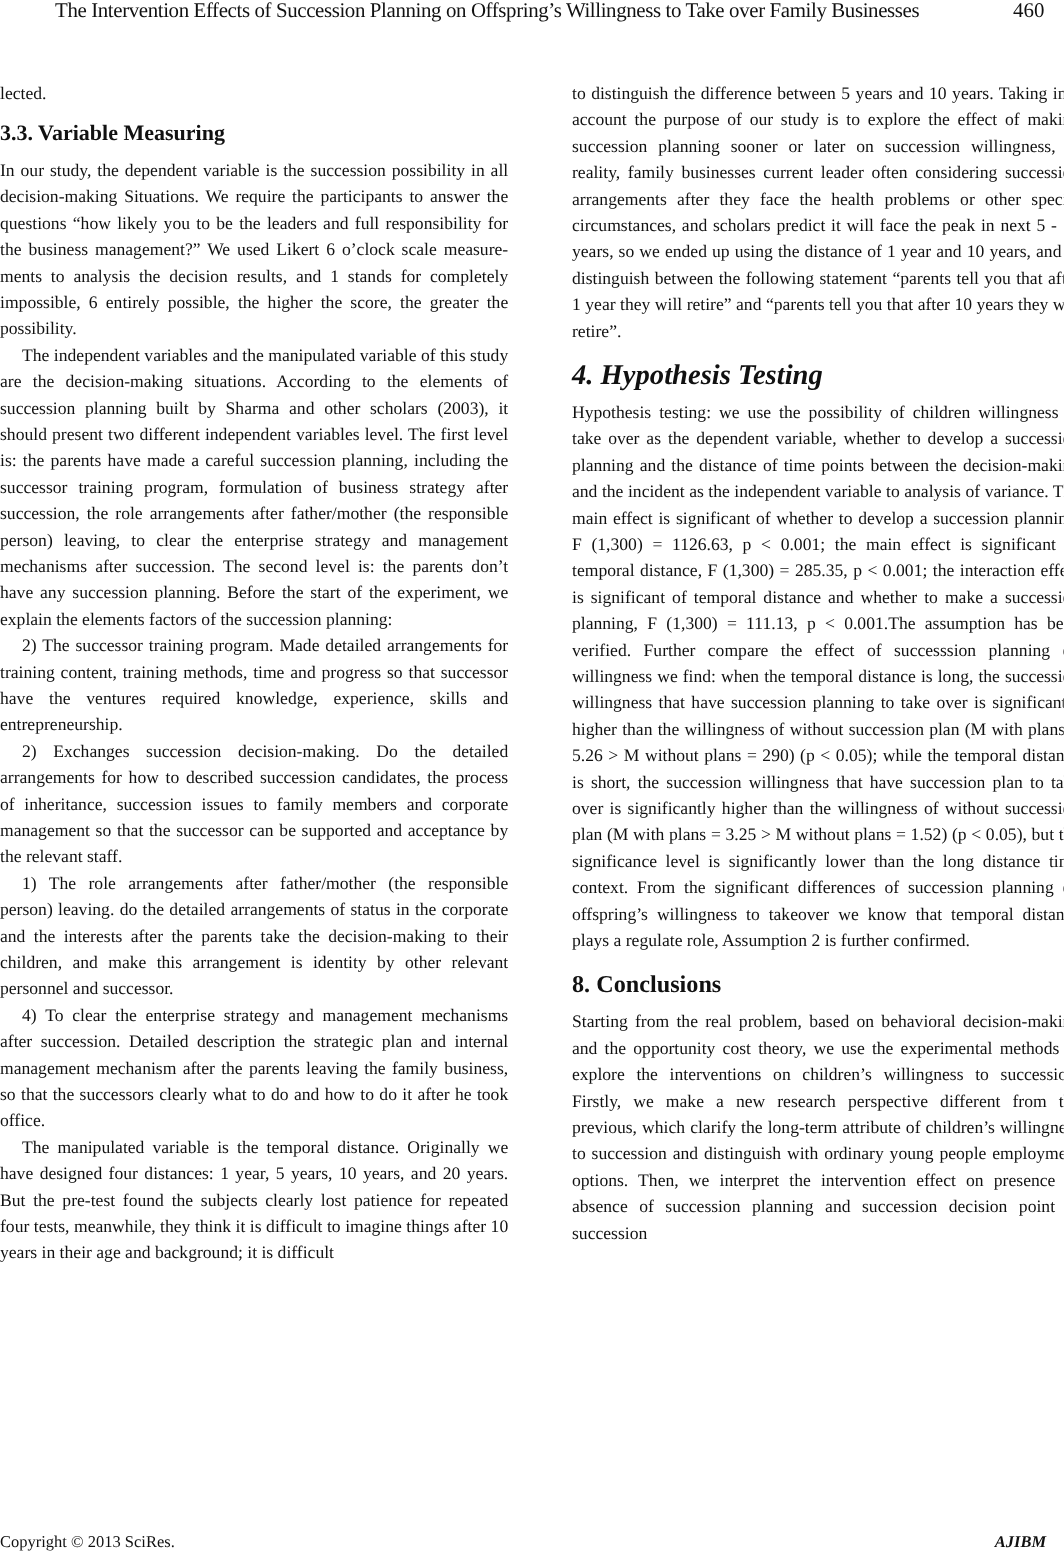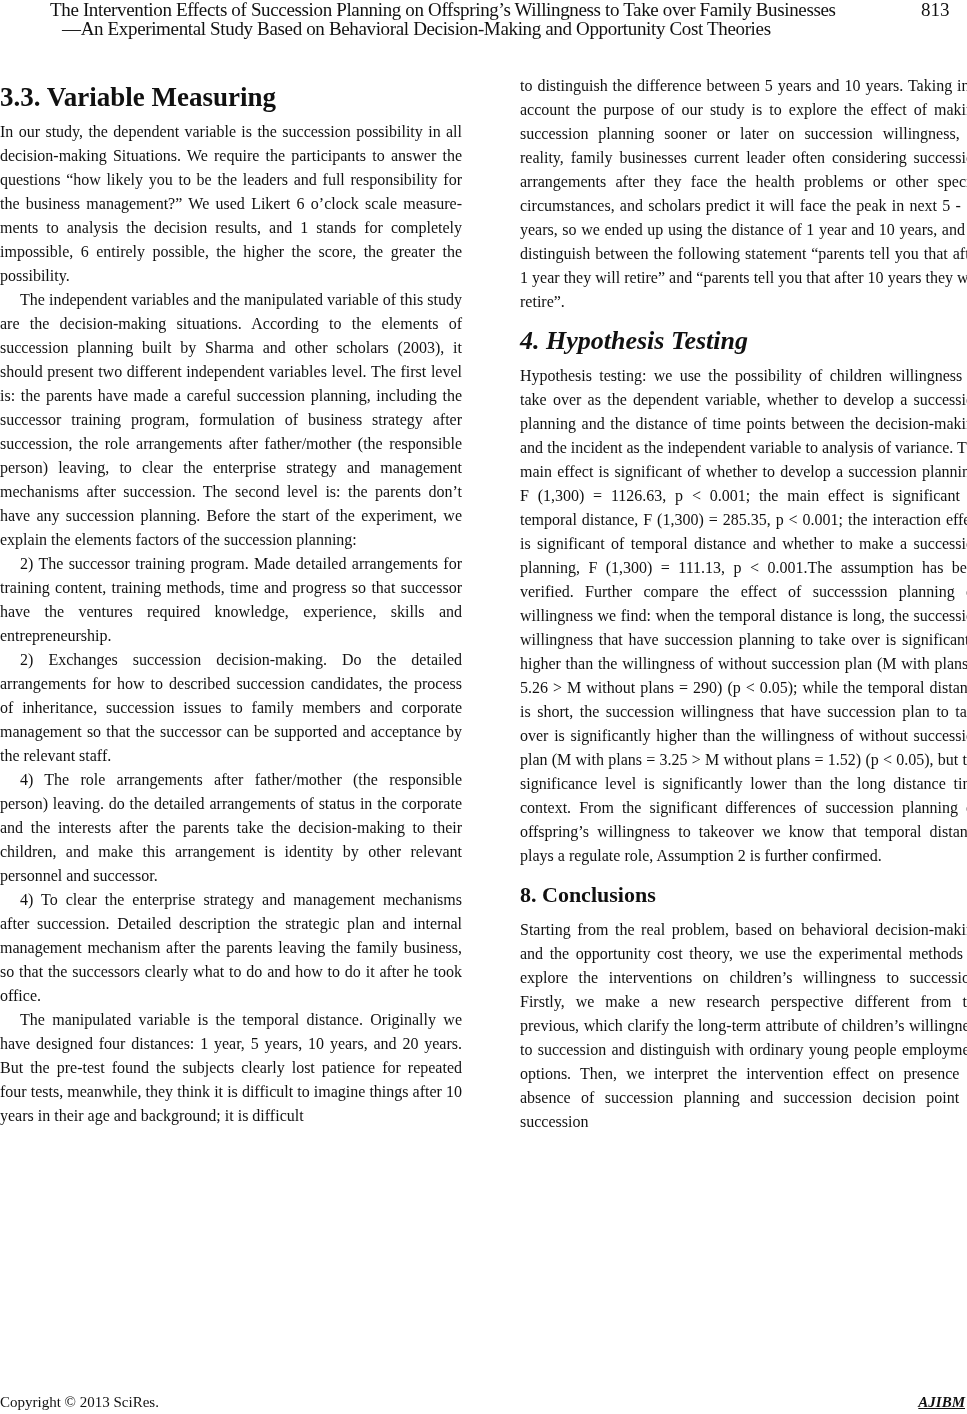--- a/index.html
+++ b/index.html
@@ -17,48 +17,48 @@
   .col {
     position: absolute; top: 74px; width: 462px;
     font-size: 16px; line-height: 24px; text-align: justify;
   }
   .col.left { left: 0px; }
   .col.right { left: 492px; margin-left: 28px; }
   .col p { margin: 0; hyphens: manual; }
   .col p.indent { text-indent: 20px; }
   .col h2 {
     font-family: "Liberation Serif", serif; font-weight: bold;
-    margin: 0; font-size: 27px; line-height: 26px;
+    margin: 0; font-size: 20px; line-height: 26px;
   }
   .col h2.sec-3-3 { margin-top: 10px; margin-bottom: 10px; }
   .col h2.sec-4 { margin-top: 14px; margin-bottom: 10px; font-size: 26px; font-style: italic; }
   .col h2.sec-5 { margin-top: 14px; margin-bottom: 10px; font-size: 22px; }
   .footer {
     position: absolute; left: 0; top: 1392px; width: 967px; height: 20px;
     font-size: 15px; line-height: 20px;
   }
   .footer .copy { position: absolute; left: 0; top: 0; }
-  .footer .journal { position: absolute; right: 2px; top: 0; font-weight: bold; font-style: italic; text-decoration: underline; }
+  .footer .journal { position: absolute; right: 16px; top: 0; font-weight: bold; font-style: italic; }
 </style>
 </head>
 <body>
 
 <div class="running-head">
   <span class="t1">The Intervention Effects of Succession Planning on Offspring’s Willingness to Take over Family Businesses</span>
-  <span class="t2">—An Experimental Study Based on Behavioral Decision-Making and Opportunity Cost Theories</span>
-  <span class="pg">813</span>
+  <span class="pg">460</span>
 </div>
 
 <div class="col left">
+  <p>lected.</p>
   <h2 class="sec-3-3">3.3. Variable Measuring</h2>
   <p>In our study, the dependent variable is the succession possibility in all decision-making Situations. We require the participants to answer the questions “how likely you to be the leaders and full responsibility for the business management?” We used Likert 6 o’clock scale measure­ments to analysis the decision results, and 1 stands for completely impossible, 6 entirely possible, the higher the score, the greater the possibility.</p>
   <p class="indent">The independent variables and the manipulated vari­able of this study are the decision-making situations. According to the elements of succession planning built by Sharma and other scholars (2003), it should present two different independent variables level. The first level is: the parents have made a careful succession planning, including the successor training program, formulation of business strategy after succession, the role arrangements after father/mother (the responsible person) leaving, to clear the enterprise strategy and management mecha­nisms after succession. The second level is: the parents don’t have any succession planning. Before the start of the experiment, we explain the elements factors of the succession planning:</p>
   <p class="indent">2) The successor training program. Made detailed ar­rangements for training content, training methods, time and progress so that successor have the ventures required knowledge, experience, skills and entrepreneurship.</p>
   <p class="indent">2) Exchanges succession decision-making. Do the de­tailed arrangements for how to described succession can­didates, the process of inheritance, succession issues to family members and corporate management so that the successor can be supported and acceptance by the rele­vant staff.</p>
-  <p class="indent">4) The role arrangements after father/mother (the re­sponsible person) leaving. do the detailed arrangements of status in the corporate and the interests after the par­ents take the decision-making to their children, and make this arrangement is identity by other relevant personnel and successor.</p>
+  <p class="indent">1) The role arrangements after father/mother (the re­sponsible person) leaving. do the detailed arrangements of status in the corporate and the interests after the par­ents take the decision-making to their children, and make this arrangement is identity by other relevant personnel and successor.</p>
   <p class="indent">4) To clear the enterprise strategy and management mechanisms after succession. Detailed description the strategic plan and internal management mechanism after the parents leaving the family business, so that the suc­cessors clearly what to do and how to do it after he took office.</p>
   <p class="indent">The manipulated variable is the temporal distance. Originally we have designed four distances: 1 year, 5 years, 10 years, and 20 years. But the pre-test found the subjects clearly lost patience for repeated four tests, meanwhile, they think it is difficult to imagine things after 10 years in their age and background; it is difficult</p>
 </div>
 
 <div class="col right">
   <p>to distinguish the difference between 5 years and 10 years. Taking into account the purpose of our study is to explore the effect of making succession planning sooner or later on succession willingness, in reality, family busi­nesses current leader often considering succession ar­rangements after they face the health problems or other special circumstances, and scholars predict it will face the peak in next 5 - 10 years, so we ended up using the distance of 1 year and 10 years, and to distinguish be­tween the following statement “parents tell you that after 1 year they will retire” and “parents tell you that after 10 years they will retire”.</p>
   <h2 class="sec-4">4. Hypothesis Testing</h2>
   <p>Hypothesis testing: we use the possibility of children willingness to take over as the dependent variable, whe­ther to develop a succession planning and the distance of time points between the decision-making and the incident as the independent variable to analysis of variance. The main effect is significant of whether to develop a succes­sion planning, F (1,300) = 1126.63, p &lt; 0.001; the main effect is significant of temporal distance, F (1,300) = 285.35, p &lt; 0.001; the interaction effect is significant of temporal distance and whether to make a succession planning, F (1,300) = 111.13, p &lt; 0.001.The assumption has been verified. Further compare the effect of success­sion planning on willingness we find: when the temporal distance is long, the succession willingness that have succession planning to take over is significantly higher than the willingness of without succession plan (M with plans = 5.26 &gt; M without plans = 290) (p &lt; 0.05); while the temporal distance is short, the succession willingness that have succession plan to take over is significantly higher than the willingness of without succession plan (M with plans = 3.25 &gt; M without plans = 1.52) (p &lt; 0.05), but the significance level is significantly lower than the long distance time context. From the significant differences of succession planning on offspring’s will­ingness to takeover we know that temporal distance plays a regulate role, Assumption 2 is further confirmed.</p>
   <h2 class="sec-5">8. Conclusions</h2>
   <p>Starting from the real problem, based on behavioral deci­sion-making and the opportunity cost theory, we use the experimental methods to explore the interventions on children’s willingness to succession. Firstly, we make a new research perspective different from the previous, which clarify the long-term attribute of children’s will­ingness to succession and distinguish with ordinary young people employment options. Then, we interpret the in­tervention effect on presence or absence of succession planning and succession decision point to succession</p>

